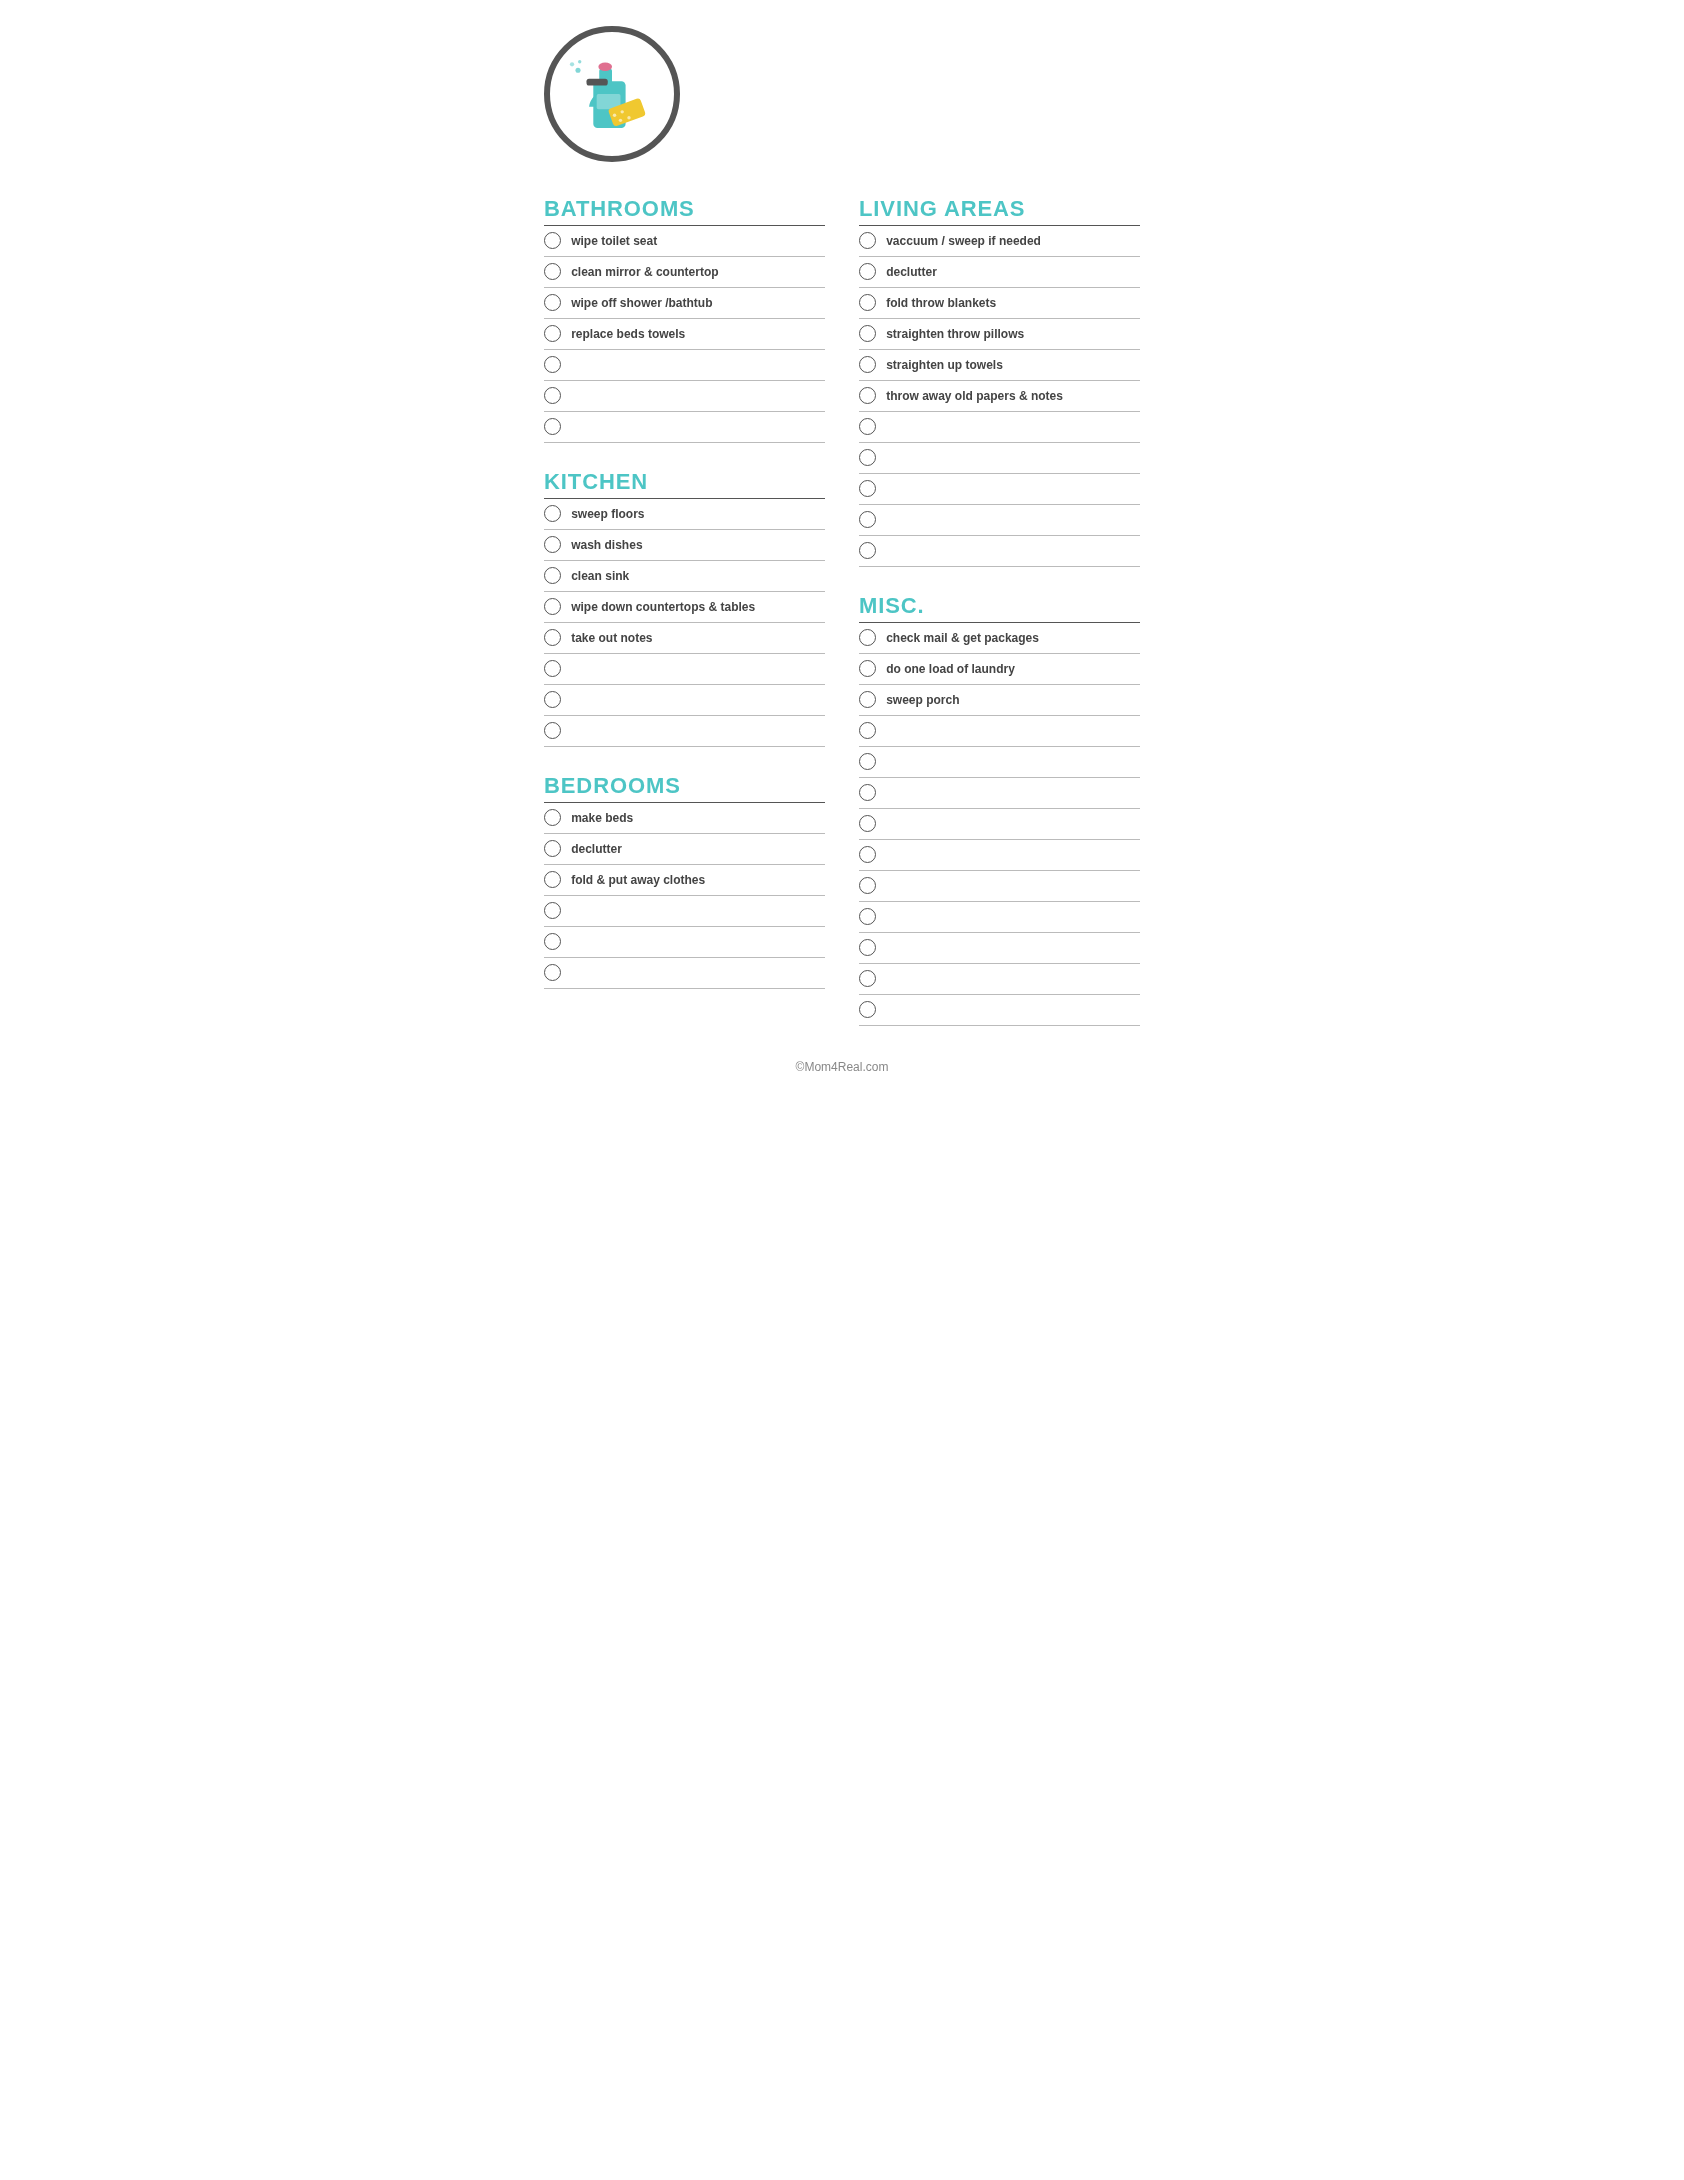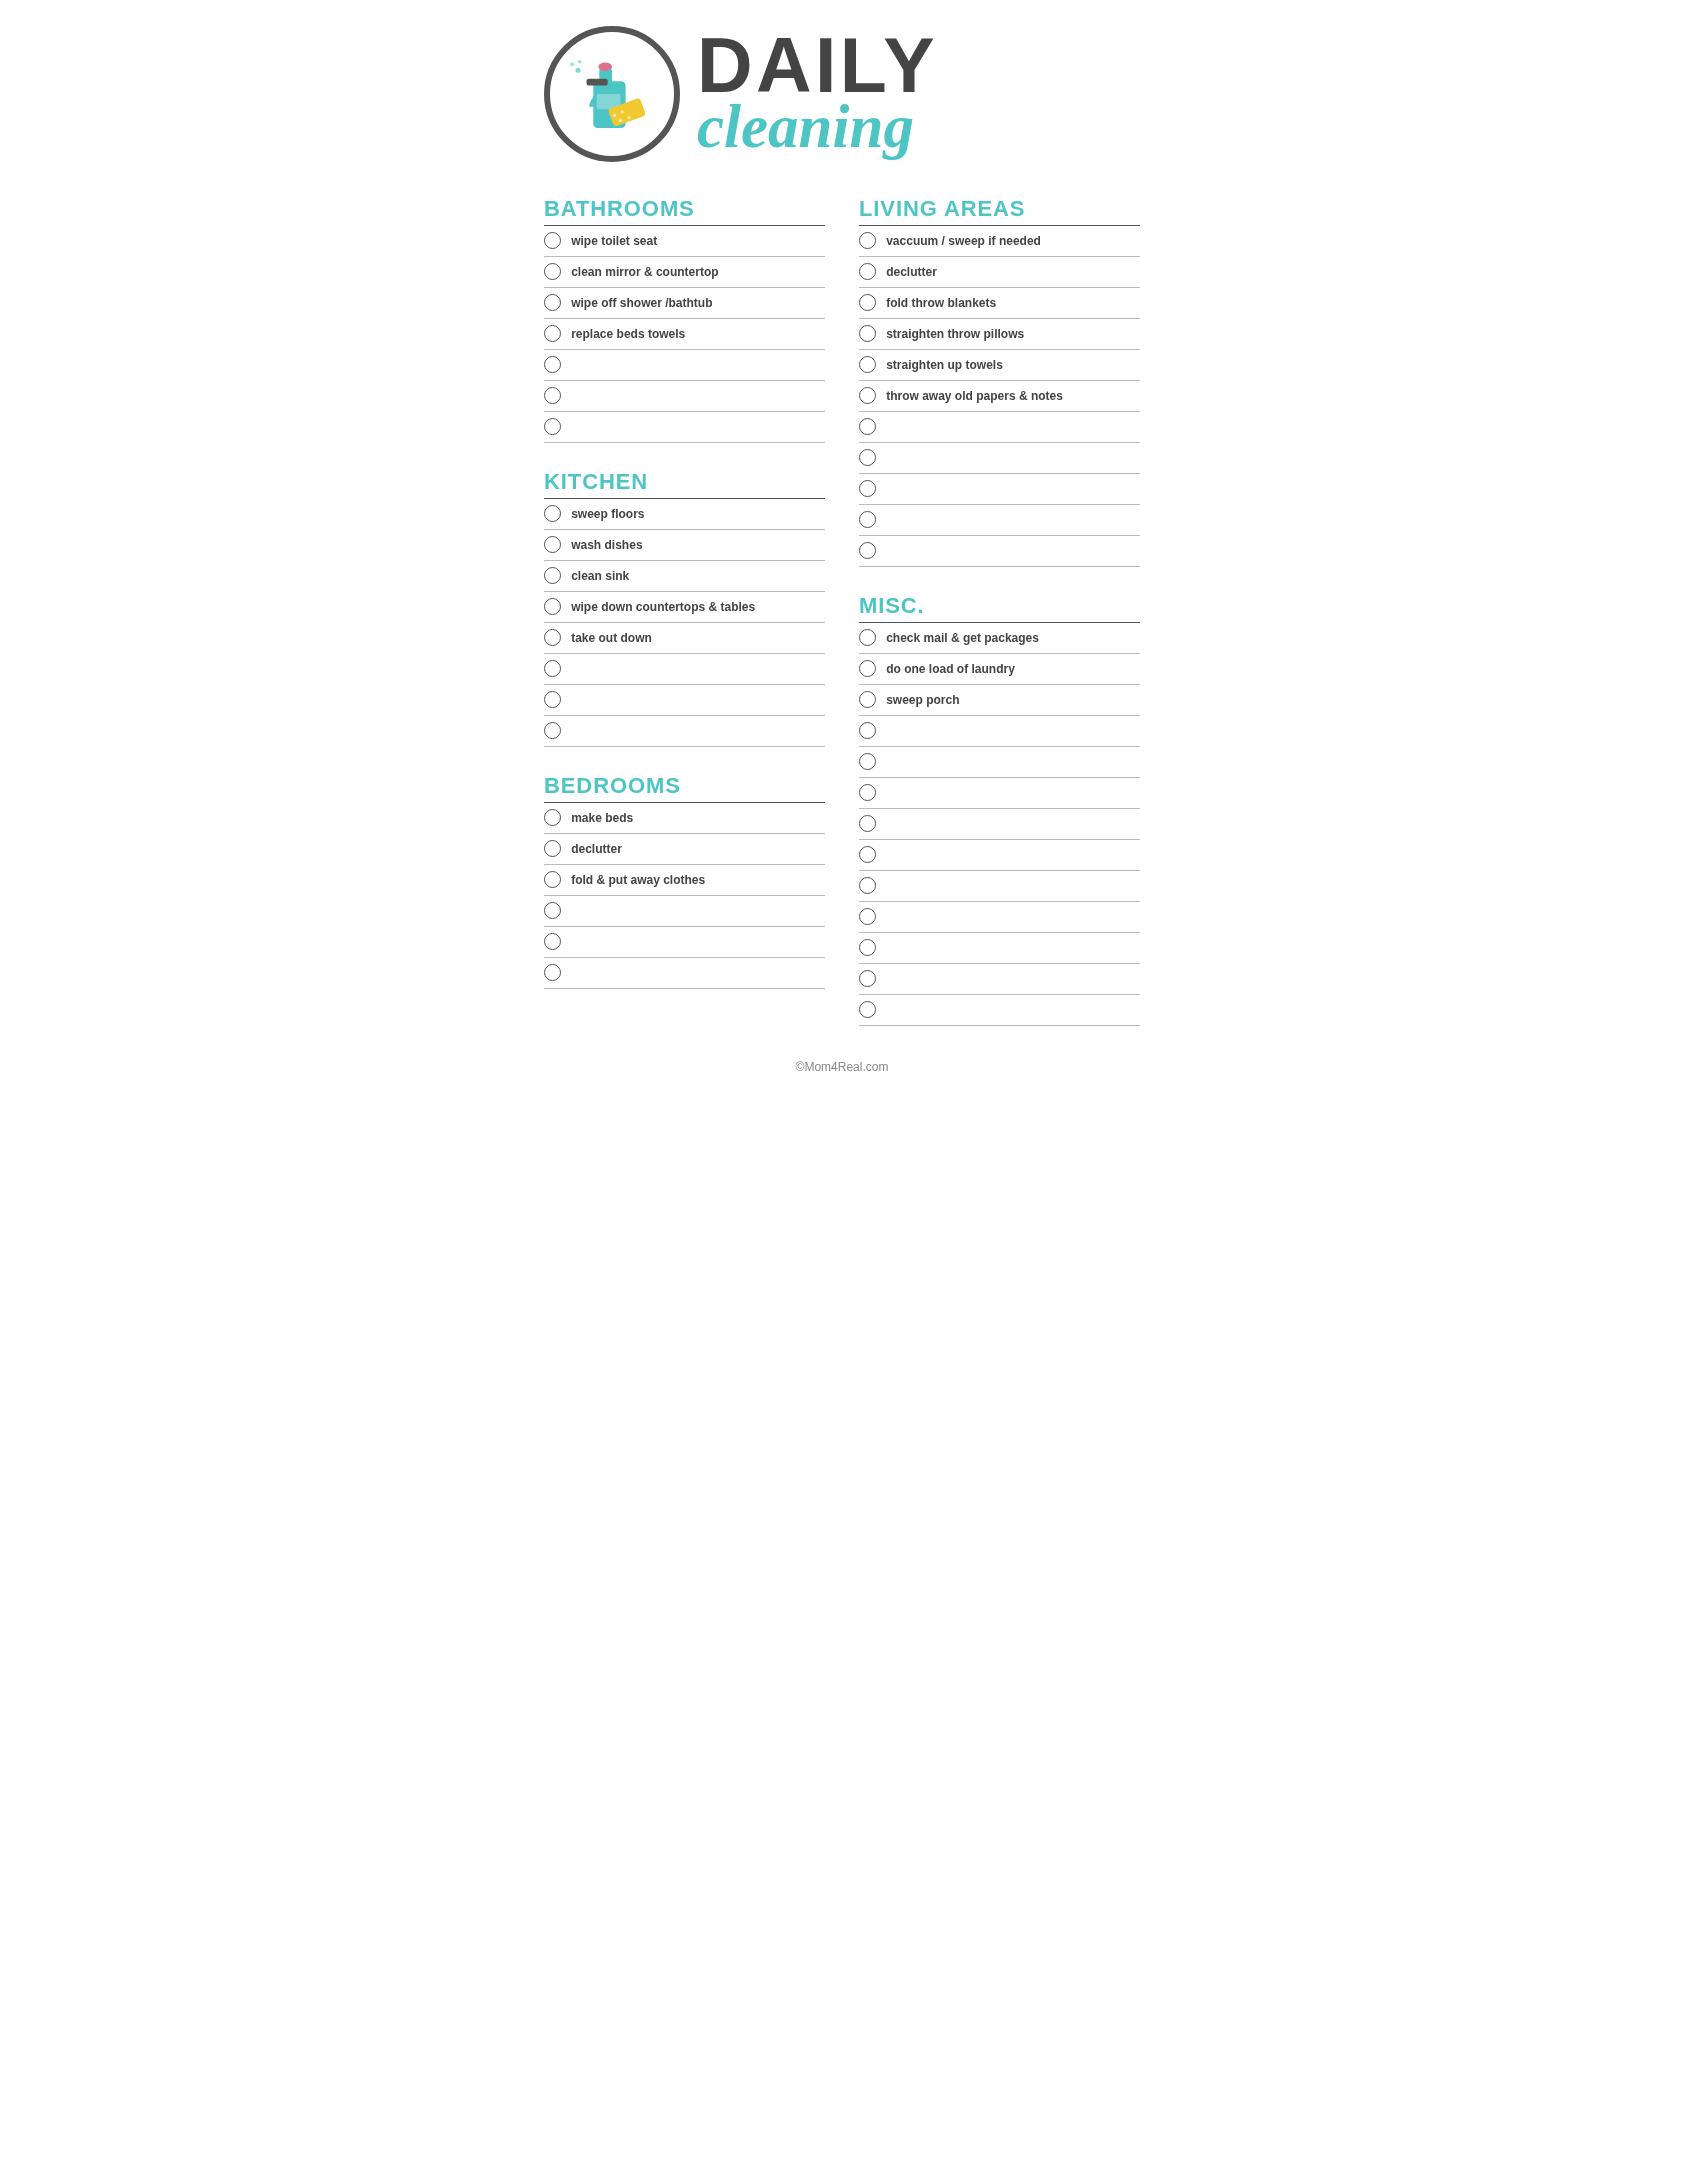--- a/index.html
+++ b/index.html
@@ -150,24 +150,20 @@
 
       <rect x="55" y="78" width="40" height="22" rx="4" fill="#f0c830" transform="rotate(-20, 55, 78)"></rect>
 
       <circle cx="63" cy="85" r="2" fill="white" opacity="0.6"></circle>
       <circle cx="72" cy="81" r="2" fill="white" opacity="0.6"></circle>
       <circle cx="80" cy="88" r="2" fill="white" opacity="0.6"></circle>
       <circle cx="70" cy="91" r="2" fill="white" opacity="0.6"></circle>
     </svg>
   </div>
 
-  <div class="title-block">
-    <div class="title-daily">DAILY</div>
-    <div class="title-cleaning">cleaning</div>
-  </div>
 </div>
 
 <div class="content">
 
   <div class="left-column" id="left-col">
       <div class="section">
         <div class="section-title">BATHROOMS</div>
         <hr class="section-divider">
         <div class="checklist-item">
           <div class="check-circle"></div>
@@ -209,21 +205,21 @@
         <div class="checklist-item">
           <div class="check-circle"></div>
           <span class="item-text">clean sink</span>
         </div>
         <div class="checklist-item">
           <div class="check-circle"></div>
           <span class="item-text">wipe down countertops &amp; tables</span>
         </div>
         <div class="checklist-item">
           <div class="check-circle"></div>
-          <span class="item-text">take out down</span>
+          <span class="item-text">take out notes</span>
         </div>
         <div class="checklist-item">
           <div class="check-circle"></div>
         </div>
         <div class="checklist-item">
           <div class="check-circle"></div>
         </div>
         <div class="checklist-item">
           <div class="check-circle"></div>
         </div>

